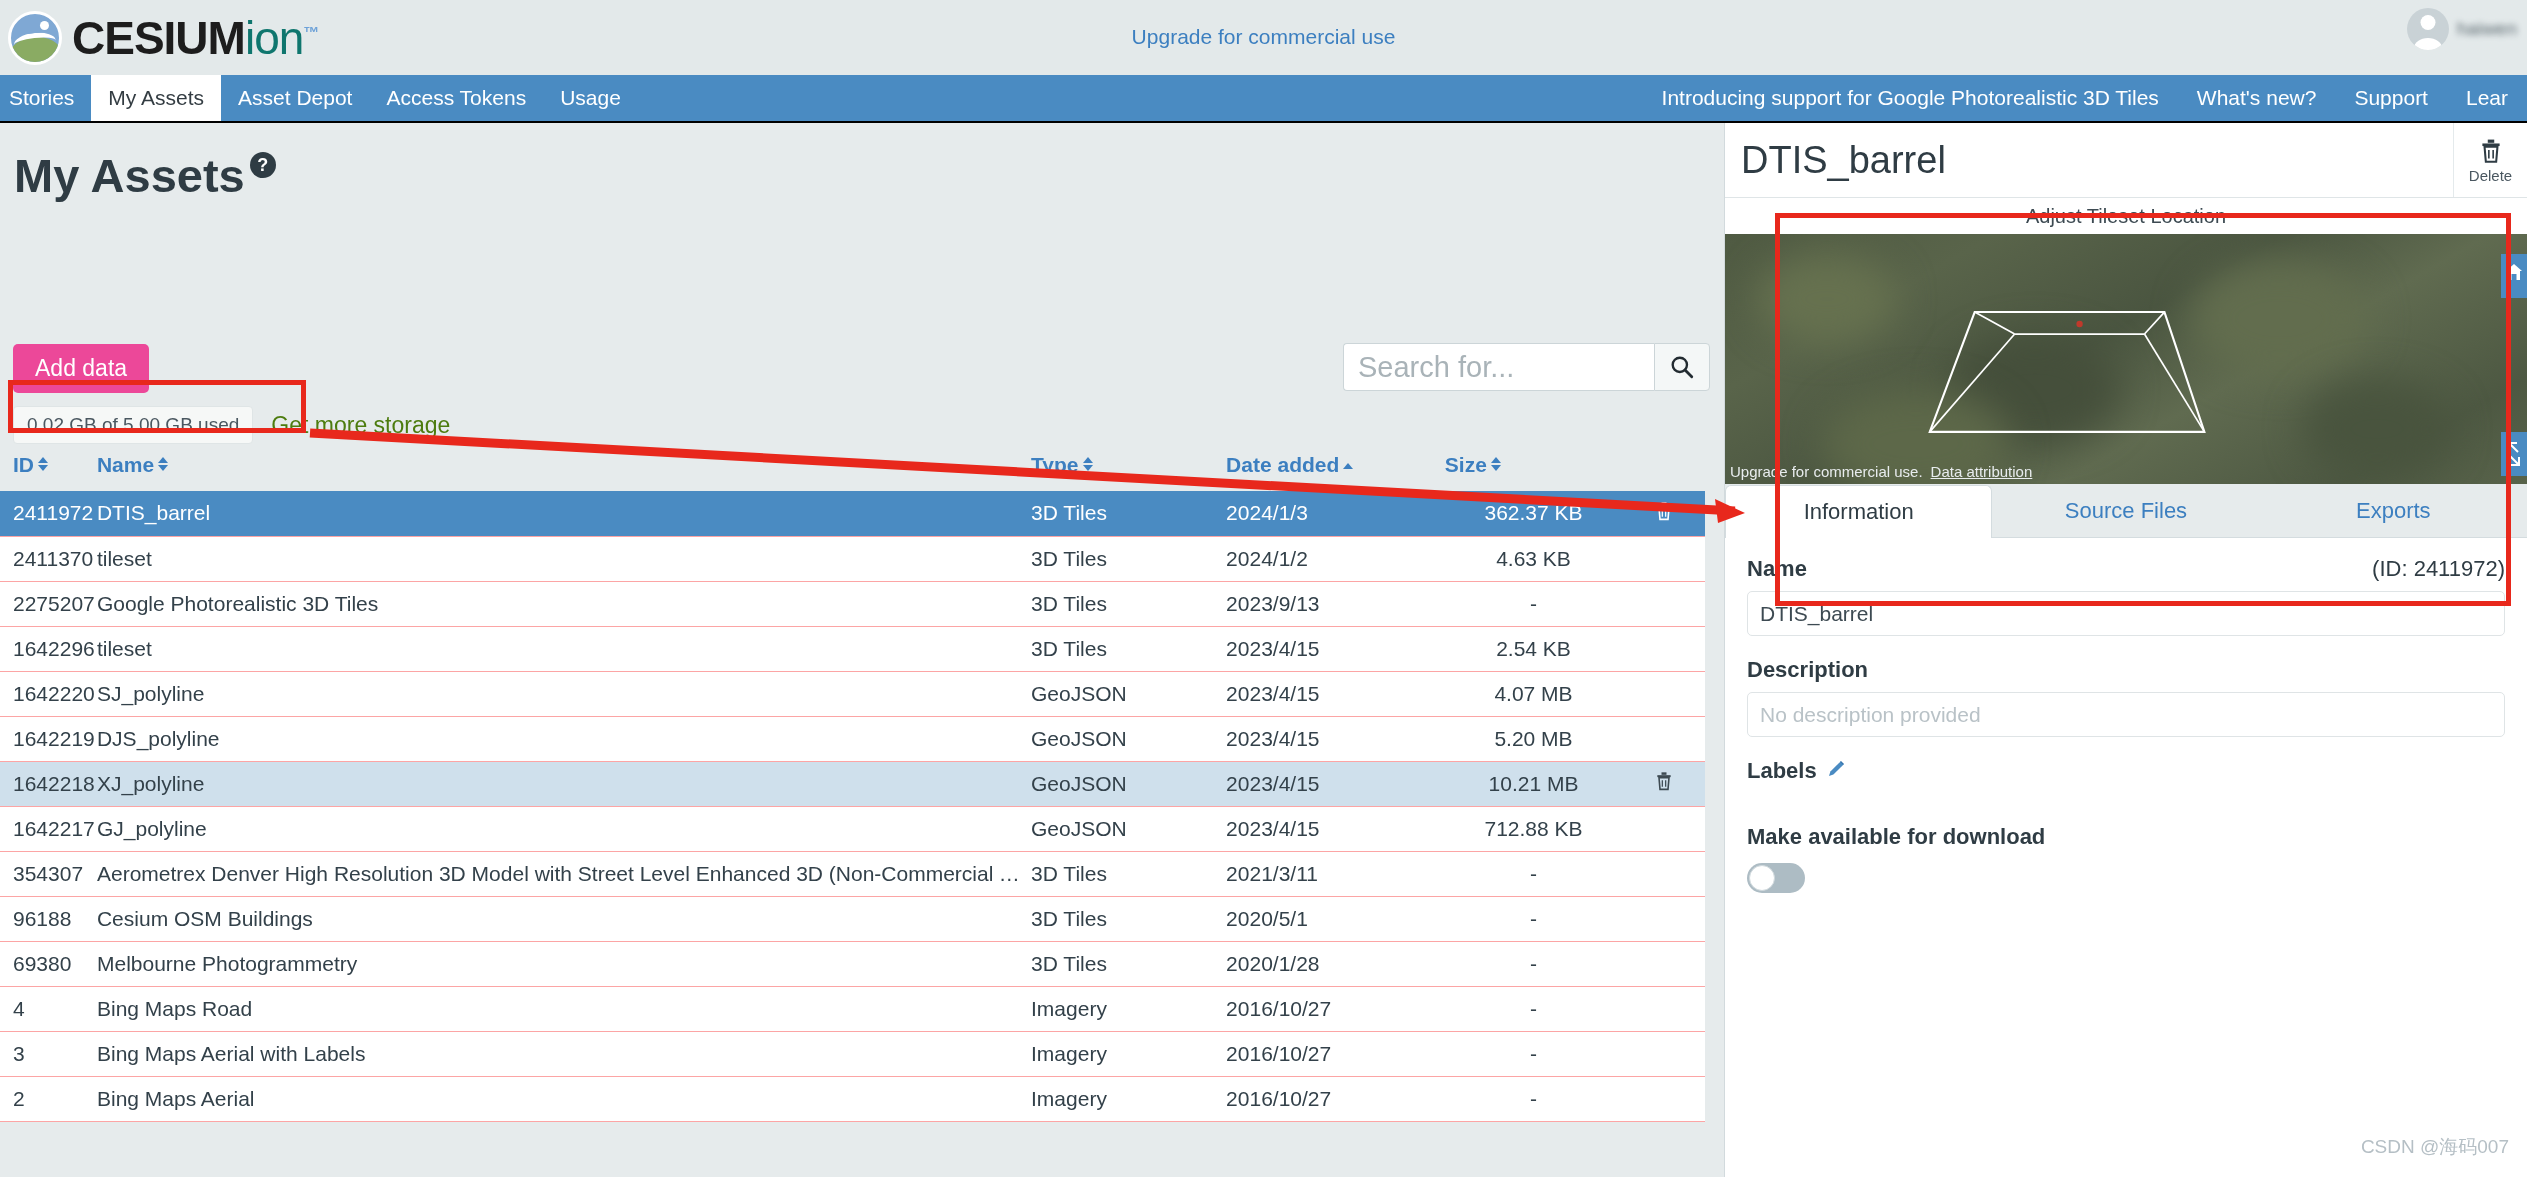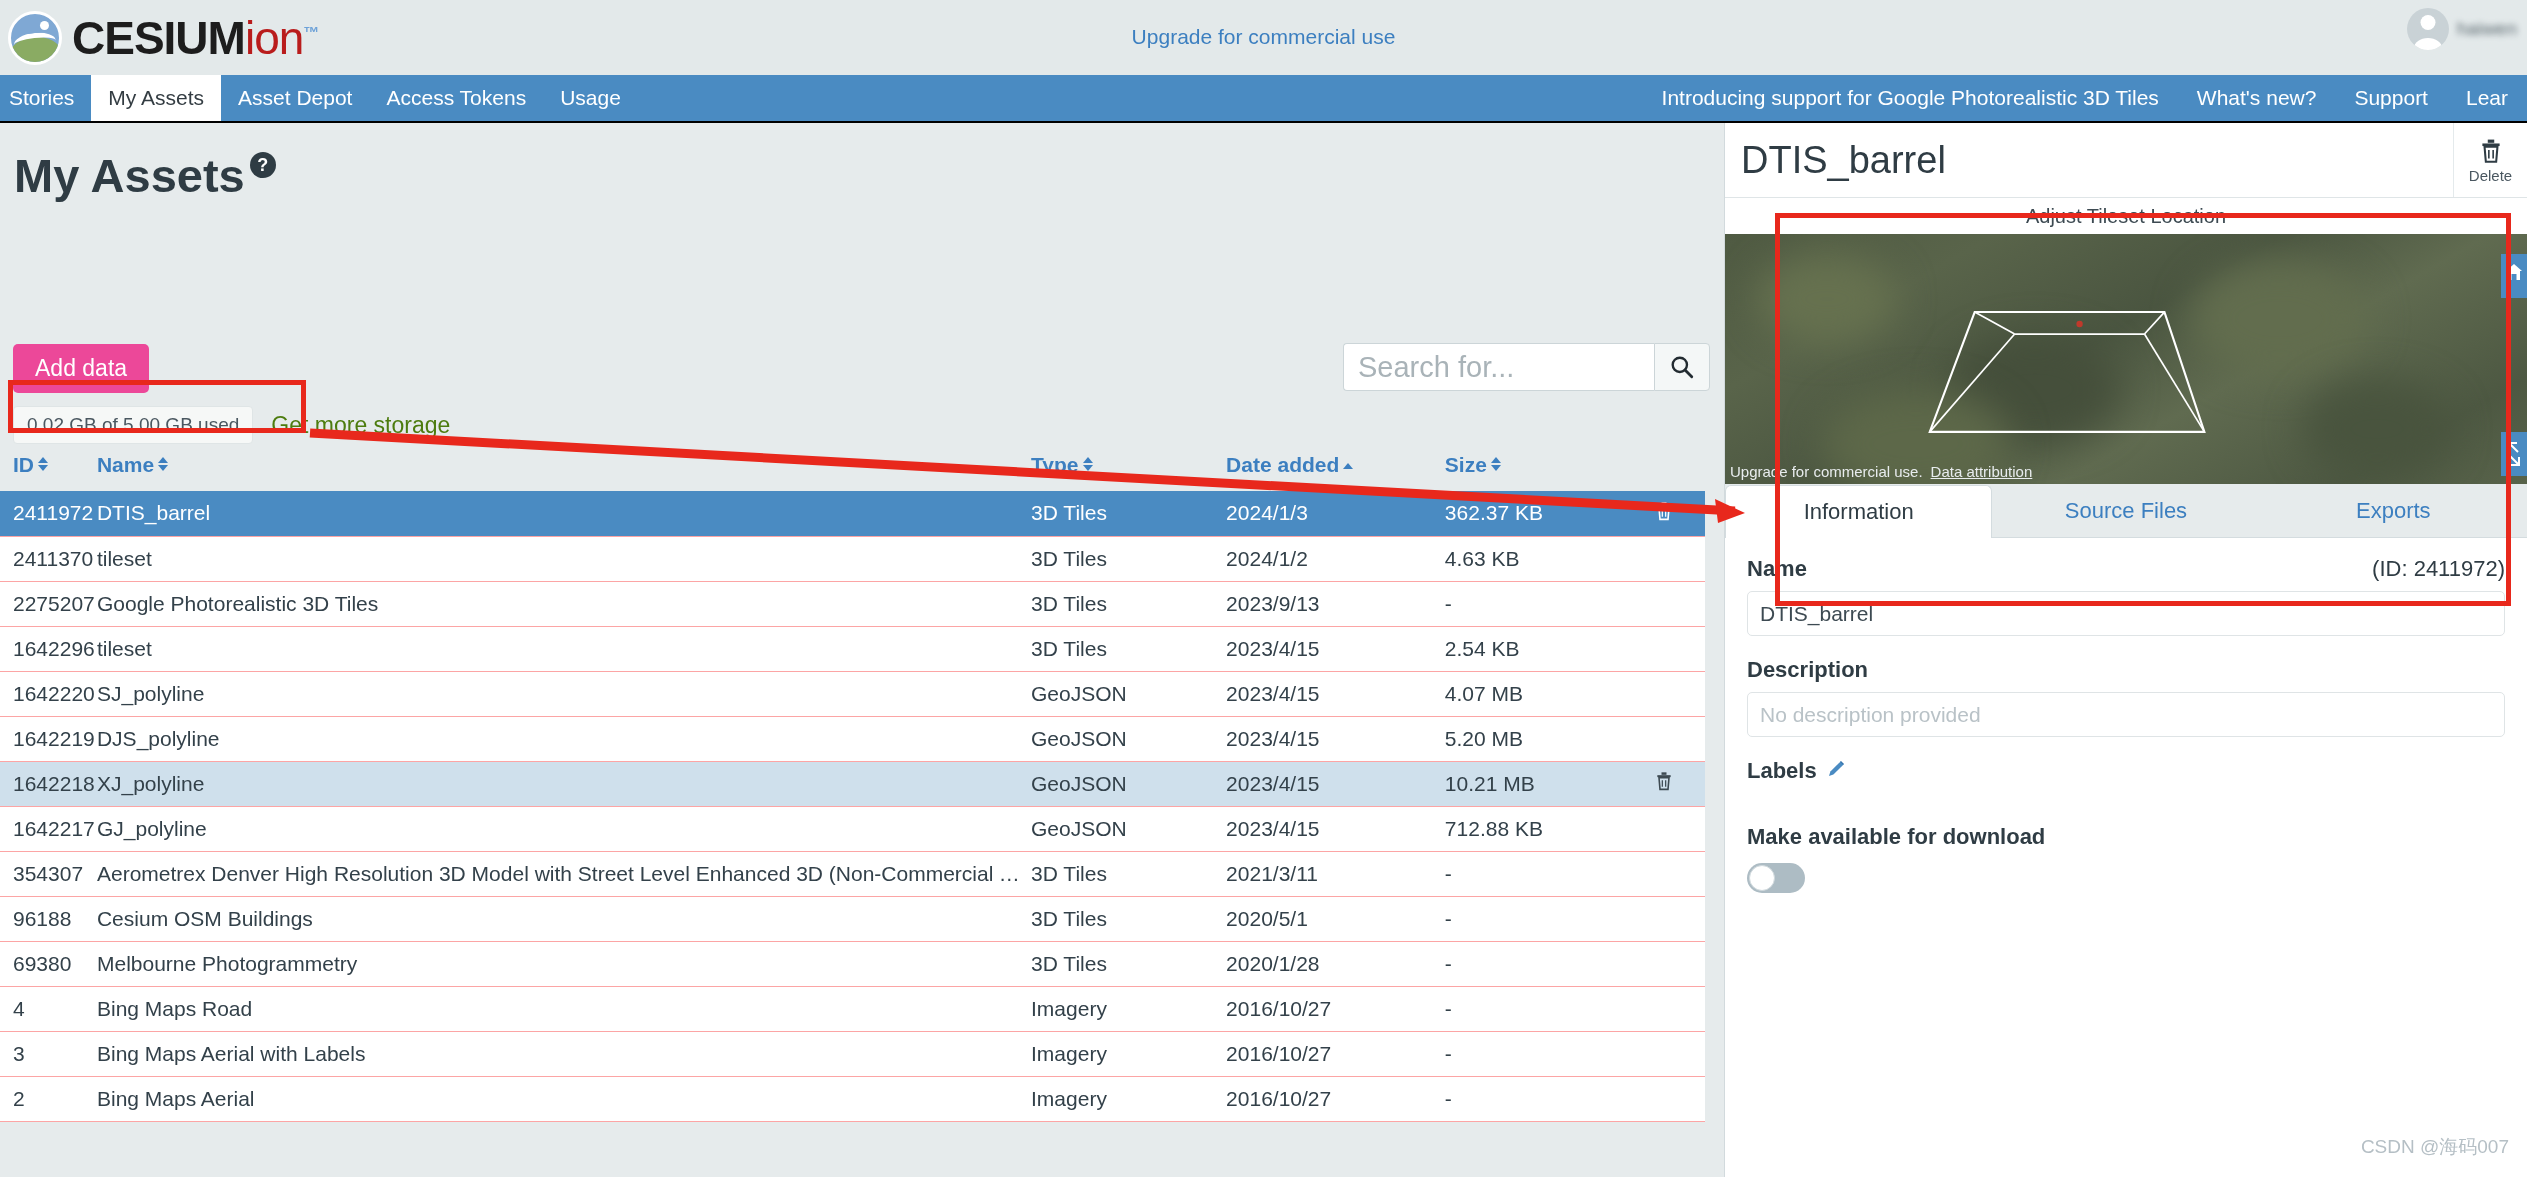--- a/index.html
+++ b/index.html
@@ -38,21 +38,21 @@
     width: 88%; height: 40%;
     border-top: 5px solid #ffffff;
     border-radius: 50%;
     transform: rotate(-6deg);
   }
   .logo-text {
     font-size: 46px; font-weight: bold; letter-spacing: -1px;
     color: #1d1d1d; margin-left: 10px; line-height: 1;
     font-family: "Liberation Sans", sans-serif;
   }
-  .logo-text .ion { color: #b91c1c; font-weight: normal; }
+  .logo-text .ion { color: #0f766e; font-weight: normal; }
   .logo-text .tm { font-size: 16px; vertical-align: super; color: #6ea2d8; }
 
   .upgrade-link {
     position: absolute; left: 50%; transform: translateX(-50%);
     top: 25px; font-size: 21px; color: #3c7fc0; text-decoration: none;
   }
   .user-area {
     position: absolute; right: 10px; top: 8px;
     display: flex; align-items: center; gap: 8px;
   }
@@ -172,21 +172,21 @@
   .asset-table tbody tr.hovered { background: #cfe0ec; }
   .asset-table td {
     font-size: 21px; color: #33414a; padding: 0;
     overflow: hidden; white-space: nowrap; text-overflow: ellipsis;
   }
   .asset-table tr.selected td { color: #ffffff; }
   .col-id { width: 82px; padding-left: 13px !important; }
   .col-name { width: 790px; }
   .col-type { width: 165px; }
   .col-date { width: 185px; }
-  .col-size { width: 150px; text-align: left; }
+  .col-size { width: 150px; text-align: center; }
   .col-act { width: 70px; text-align: center; }
   th.col-size { text-align: left !important; padding-left: 0 !important; }
   th.col-date { text-align: left !important; }
   .trash {
     display: inline-block; cursor: pointer;
     width: 20px; height: 22px; position: relative;
   }
 
   
   .anno-box-row {

